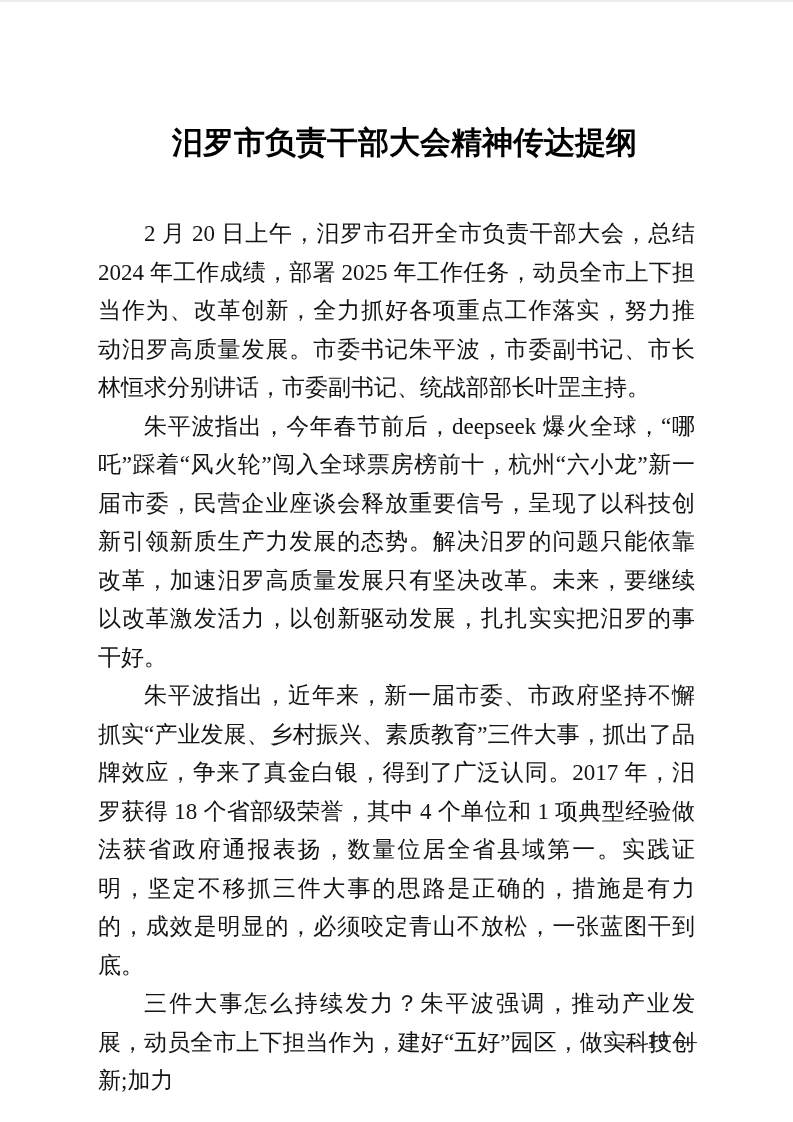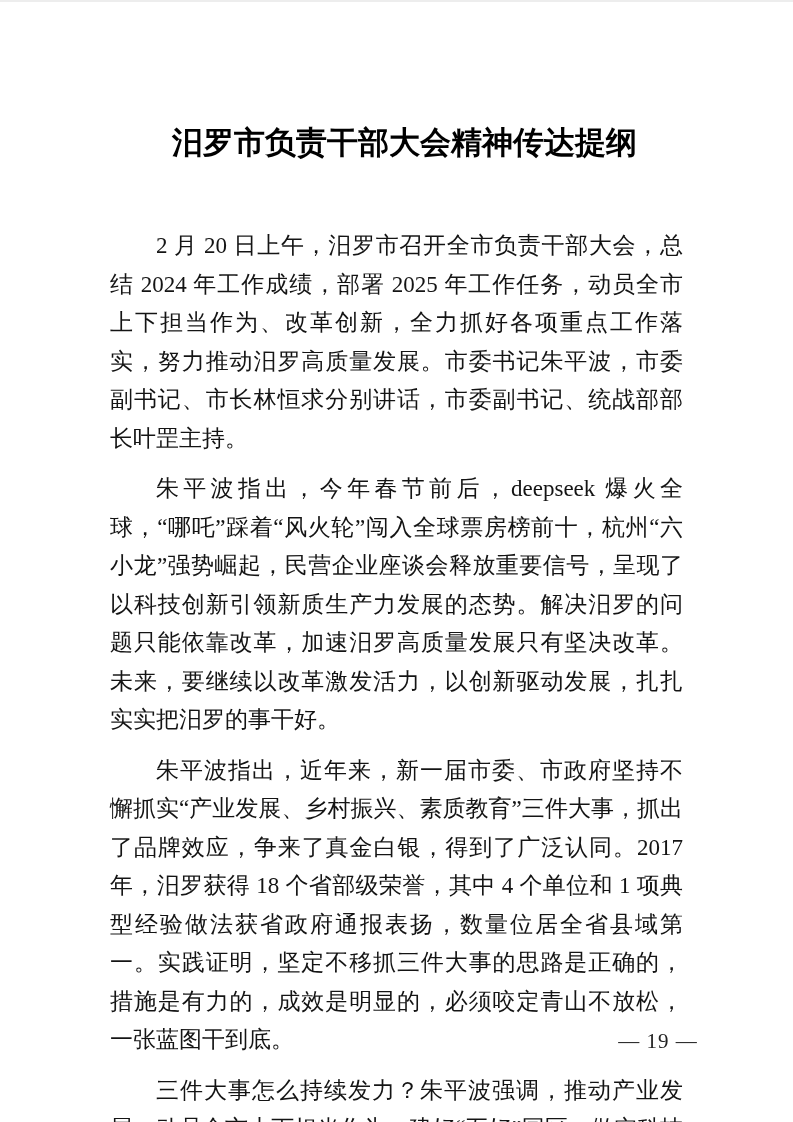--- a/index.html
+++ b/index.html
@@ -44,21 +44,21 @@
     top: 215px;
     left: 98px;
     width: 597px;
     font-size: 23px;
     line-height: 38.5px;
     text-align: justify;
     text-justify: inter-ideograph;
     color: #141414;
   }
   .doc-body p {
-    margin: 12px;
+    margin: 0;
     padding: 0;
     text-indent: 2em;
     word-break: break-all;
   }
   .page-number {
     position: absolute;
     top: 1028px;
     left: 613px;
     width: 90px;
     text-align: center;
@@ -74,21 +74,21 @@
 
 <div class="page">
   <div class="page-top-edge"></div>
 
   <h1 class="doc-title">汨罗市负责干部大会精神传达提纲</h1>
 
   <div class="doc-body">
 
       <p>2 月 20 日上午，汨罗市召开全市负责干部大会，总结 2024 年工作成绩，部署 2025 年工作任务，动员全市上下担当作为、改革创新，全力抓好各项重点工作落实，努力推动汨罗高质量发展。市委书记朱平波，市委副书记、市长林恒求分别讲话，市委副书记、统战部部长叶罡主持。</p>
 
-      <p>朱平波指出，今年春节前后，deepseek 爆火全球，“哪吒”踩着“风火轮”闯入全球票房榜前十，杭州“六小龙”强势崛起，民营企业座谈会释放重要信号，呈现了以科技创新引领新质生产力发展的态势。解决汨罗的问题只能依靠改革，加速汨罗高质量发展只有坚决改革。未来，要继续以改革激发活力，以创新驱动发展，扎扎实实把汨罗的事干好。</p>
+      <p>朱平波指出，今年春节前后，deepseek 爆火全球，“哪吒”踩着“风火轮”闯入全球票房榜前十，杭州“六小龙”新一届市委，民营企业座谈会释放重要信号，呈现了以科技创新引领新质生产力发展的态势。解决汨罗的问题只能依靠改革，加速汨罗高质量发展只有坚决改革。未来，要继续以改革激发活力，以创新驱动发展，扎扎实实把汨罗的事干好。</p>
 
       <p>朱平波指出，近年来，新一届市委、市政府坚持不懈抓实“产业发展、乡村振兴、素质教育”三件大事，抓出了品牌效应，争来了真金白银，得到了广泛认同。2017 年，汨罗获得 18 个省部级荣誉，其中 4 个单位和 1 项典型经验做法获省政府通报表扬，数量位居全省县域第一。实践证明，坚定不移抓三件大事的思路是正确的，措施是有力的，成效是明显的，必须咬定青山不放松，一张蓝图干到底。</p>
 
       <p>三件大事怎么持续发力？朱平波强调，推动产业发展，动员全市上下担当作为，建好“五好”园区，做实科技创新;加力</p>
     </div>
 
   <div class="page-number">— 19 —</div>
 </div>
 
 </body></html>

